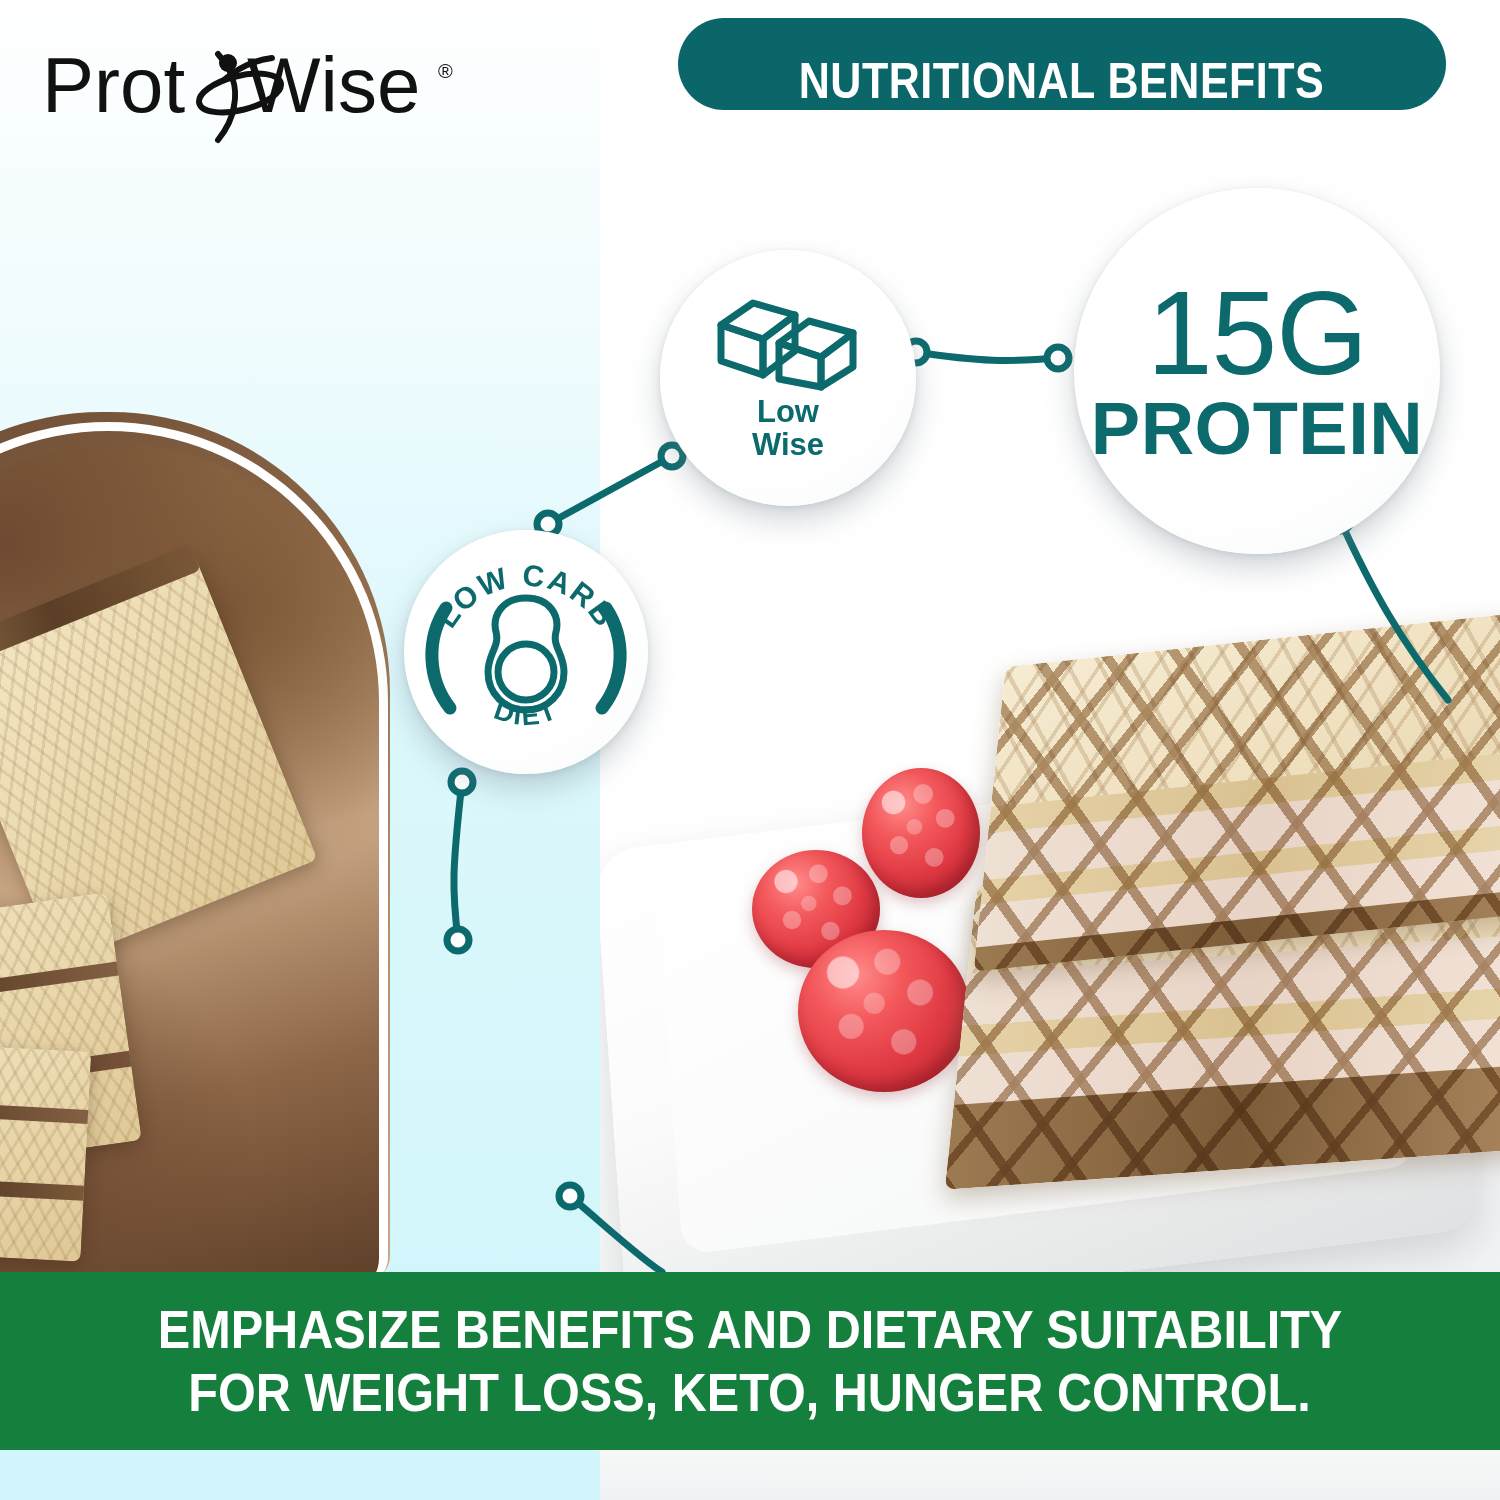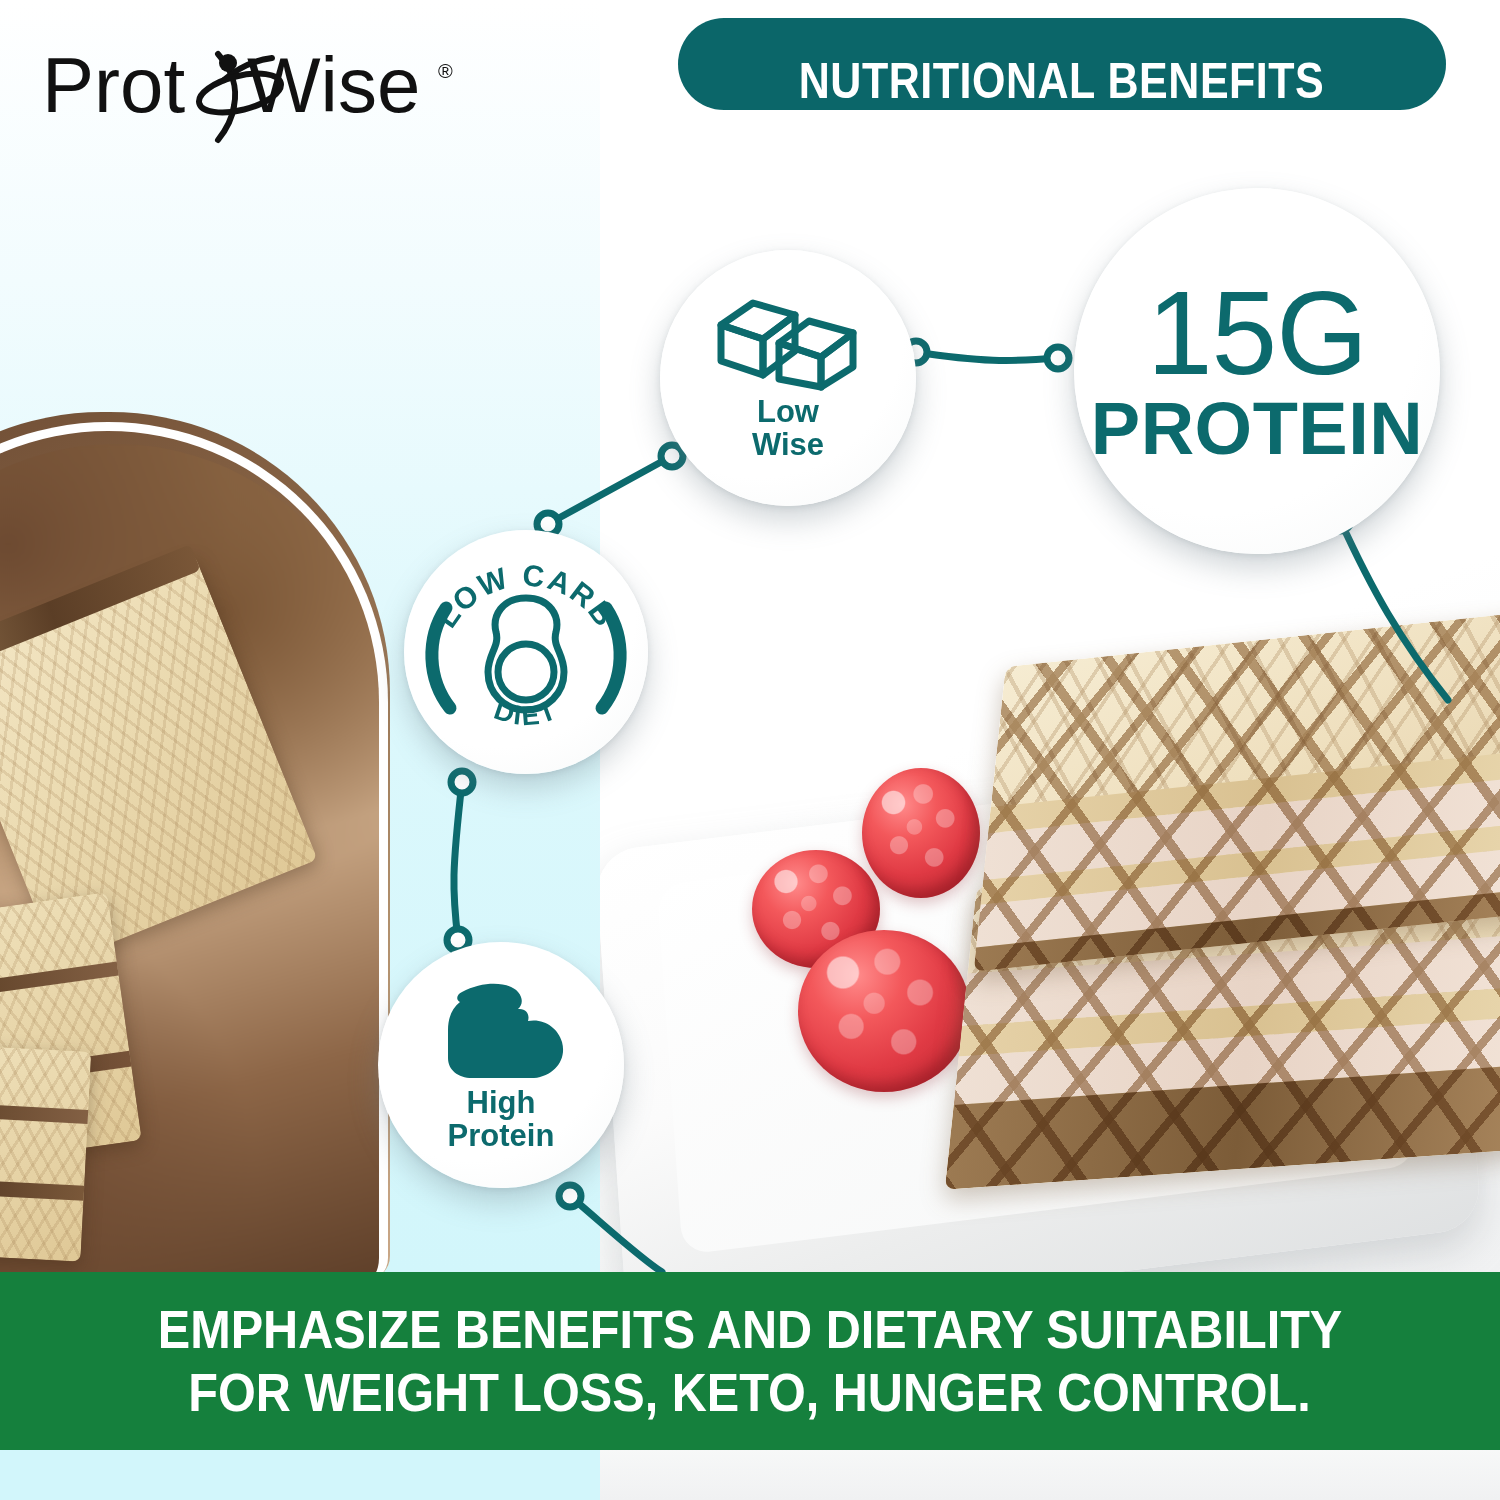--- a/index.html
+++ b/index.html
@@ -325,29 +325,20 @@
         <path d="M 42 78 A 86 86 0 0 0 46 178"></path>
         <path d="M 202 78 A 86 86 0 0 1 198 178"></path>
       </g>
       <g stroke="#0c6a6d" stroke-width="7" fill="none">
         <path d="M122 68 C 98 68 88 86 92 102 C 96 116 84 124 84 142 C 84 164 101 180 122 180 C 143 180 160 164 160 142 C 160 124 148 116 152 102 C 156 86 146 68 122 68 Z"></path>
         <circle cx="122" cy="142" r="28"></circle>
       </g>
     </svg>
   </div>
 
-  <div class="badge badge-flex">
-    <svg width="150" height="108" viewBox="0 0 150 108">
-      <path fill="#0c6a6d" d="M36 14 C58 2 84 4 92 14 C98 21 96 28 92 31 C100 30 104 36 102 43 C118 40 132 50 136 64 C141 82 128 98 108 100 L46 100 C32 100 22 92 22 80 L22 52 C22 40 26 30 34 24 C30 22 30 17 36 14 Z"></path>
-      <path fill="#ffffff" opacity=".0" d="M0 0h0v0H0z"></path>
-    </svg>
-    <div class="b-label">
-      <span>High</span><br><span>Protein</span>
-    </div>
-  </div>
 
   <div class="banner">
     <div>EMPHASIZE BENEFITS AND DIETARY SUITABILITY</div>
     <div>FOR WEIGHT LOSS, KETO, HUNGER CONTROL.</div>
   </div>
 
   <div class="footer-strip">
     <div class="footer-left"></div>
     <div class="footer-right"></div>
   </div>

